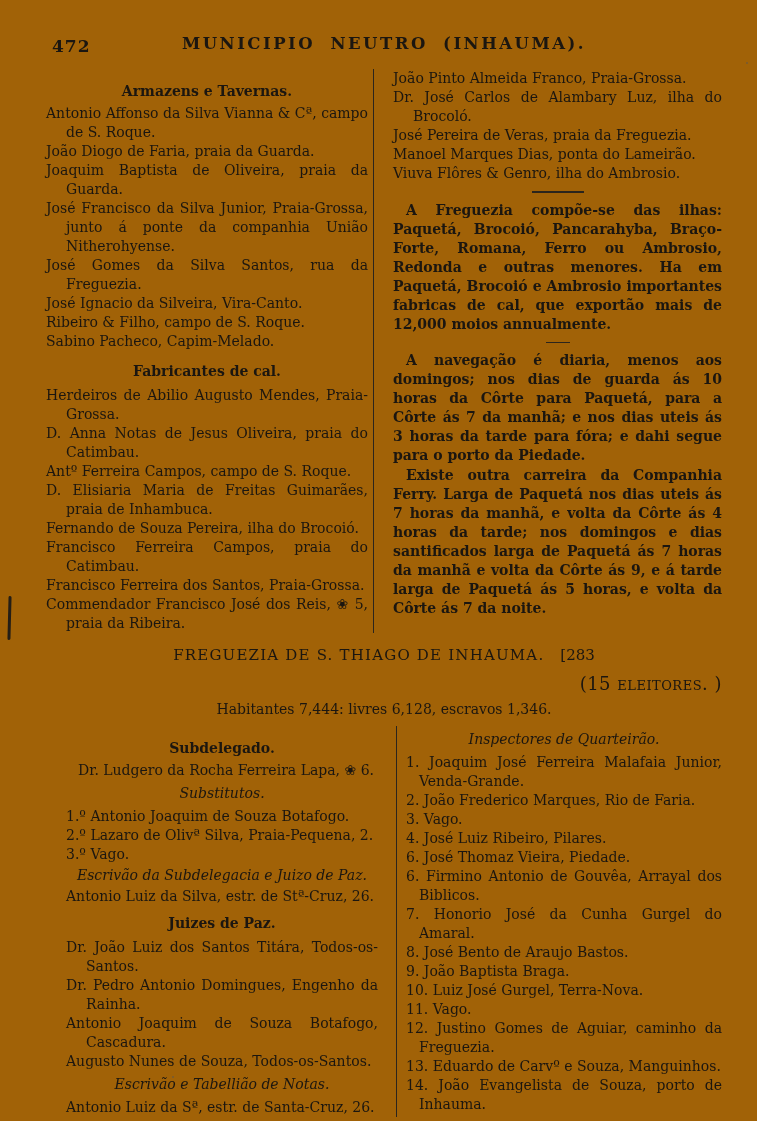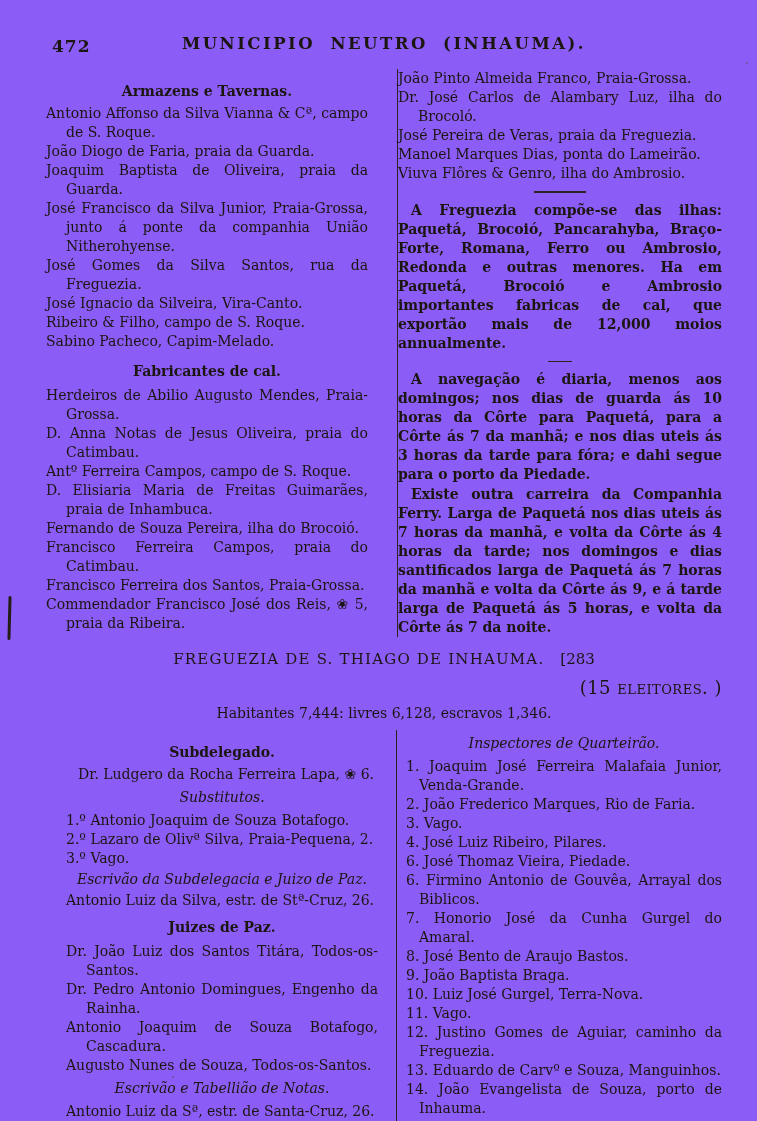--- a/index.html
+++ b/index.html
@@ -1,29 +1,29 @@
 <!DOCTYPE html>
 <html><head>
 <meta charset="utf-8">
 <style>
   html,body{margin:0;padding:0;background:#e9e9e9;}
   .page{
-    position:relative;width:757px;height:1121px;background:#8b5cf6;
+    position:relative;width:757px;height:1121px;background:#a16207;
     font-family:"DejaVu Serif","Liberation Serif",serif;color:#1b1610;
     overflow:hidden;margin:0 auto;
   }
   .content{position:absolute;left:46px;top:34px;width:676px;}
   .header{position:relative;height:26px;}
   .pagenum{position:absolute;left:6px;top:2px;font-weight:bold;font-size:17px;letter-spacing:1px;}
   .running-title{display:block;text-align:center;font-weight:bold;font-size:16.5px;letter-spacing:2.5px;word-spacing:7px;}
   .cols{display:flex;align-items:stretch;}
   .top-cols{margin-top:9px;}
   .col{font-size:14px;line-height:19px;}
   .col-l{width:327px;padding-right:5px;box-sizing:border-box;}
-  .col-r{flex:1;border-left:1.6px solid #2b251d;padding-left:0;margin-left:24px;}
+  .col-r{flex:1;border-left:1.6px solid #2b251d;padding-left:19px;}
   .col-bl{width:338px;padding-right:6px;padding-left:20px;box-sizing:border-box;}
   .col-br{flex:1;border-left:1.6px solid #2b251d;padding-left:9px;}
   .h-bold{text-align:center;font-weight:bold;margin:13px 0 3px;}
   .h-gap{margin-top:11px;margin-bottom:5px;}
   .h-gap2{margin-top:8px;margin-bottom:5px;}
   .h-italic{text-align:center;font-style:italic;margin:4px 0;}
   p{margin:0;}
   .entry{padding-left:20px;text-indent:-20px;text-align:justify;}
   .para{text-indent:13px;text-align:justify;margin-top:1px;font-weight:bold;}
   .num-item{padding-left:13px;text-indent:-13px;text-align:justify;}

